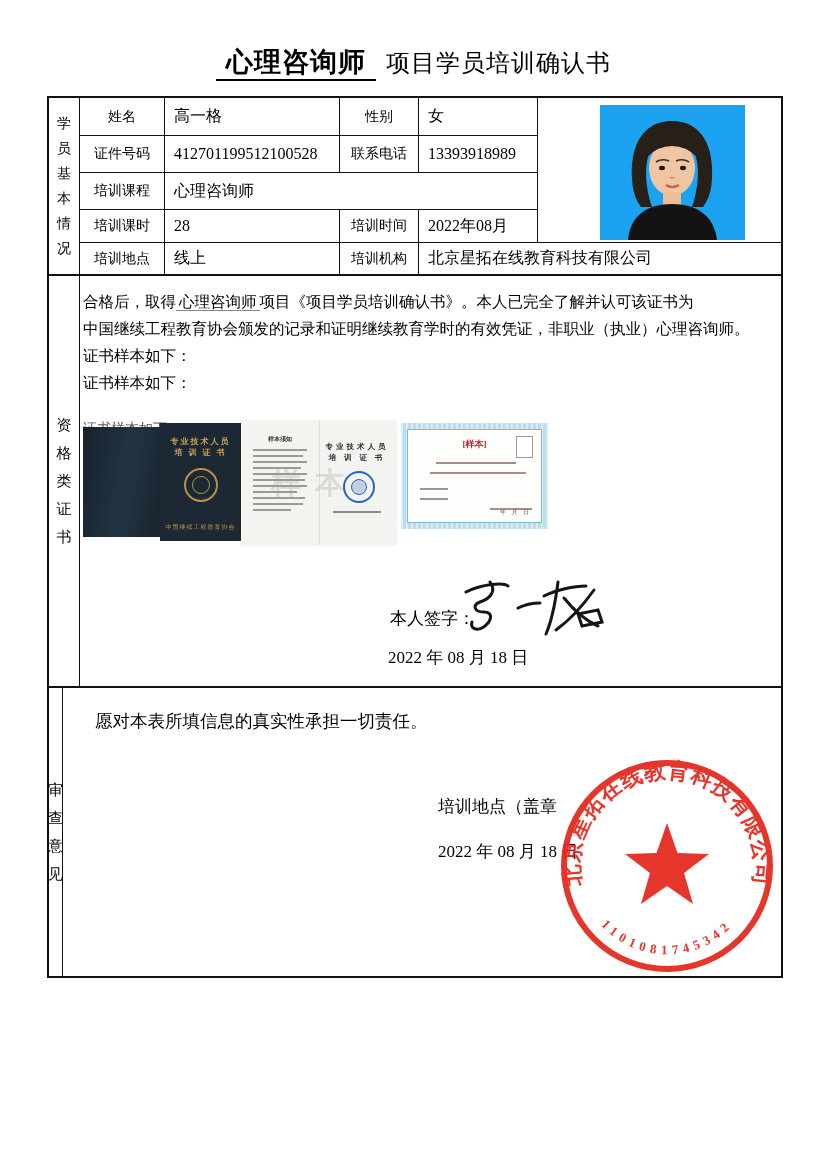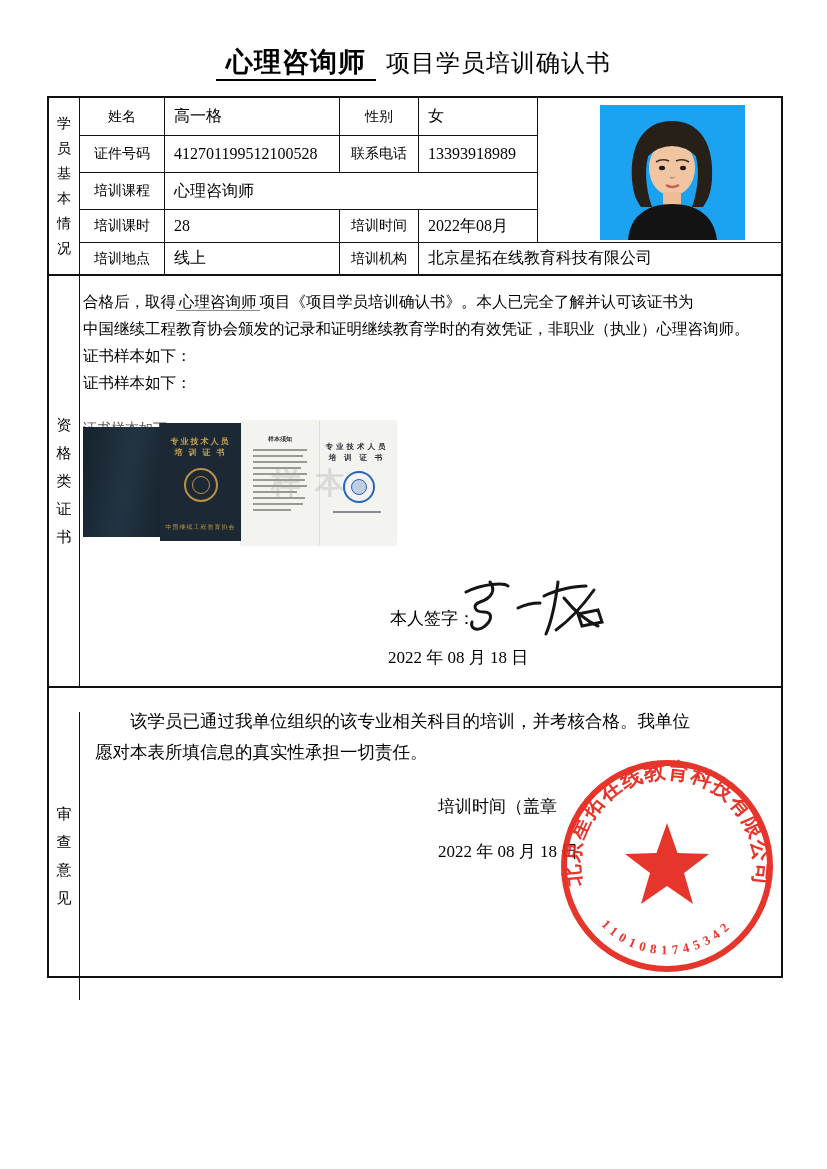--- a/index.html
+++ b/index.html
@@ -126,21 +126,21 @@
     <div class="cell val noB noR" style="left:370px;top:145px;width:362px;height:31px;">北京星拓在线教育科技有限公司</div>
 
     <div class="divider" style="top:176px;"></div>
 
     <div class="vhead" style="left:0;top:178px;width:31px;height:410px;">
       <div class="vtext" style="line-height:28px;">资格类证书</div>
     </div>
 
     <div class="divider" style="top:588px;"></div>
 
-    <div class="vhead" style="left:0;top:590px;width:31px;height:288px;margin-top:24px;">
+    <div class="vhead" style="left:0;top:590px;width:14px;height:288px;">
       <div class="vtext" style="line-height:28px;">审查意见</div>
     </div>
   </div>
 
   <div class="pledge-par">
     <div><span>合格后，取得</span><span class="uline">心理咨询师</span><span>项目《项目学员培训确认书》。本人已完全了解并认可该证书为</span></div>
     <div>中国继续工程教育协会颁发的记录和证明继续教育学时的有效凭证，非职业（执业）心理咨询师。</div>
     <div>证书样本如下：</div>
     <div>证书样本如下：</div>
   </div>
@@ -171,42 +171,53 @@
       <div class="bar" style="left:12px;top:76px;width:52px;"></div>
       <div class="bar" style="left:12px;top:82px;width:50px;"></div>
       <div class="bar" style="left:12px;top:88px;width:38px;"></div>
       <div class="ititle">
         <div>专业技术人员</div>
         <div>培 训 证 书</div>
       </div>
       <div class="bseal"></div>
       <div class="bar" style="left:92px;top:90px;width:48px;background:#8a8a90;"></div>
     </div>
+    <div class="cert-blue">
+      <div class="inner">
+        <div class="sample">[样本]</div>
+        <div class="pbox"></div>
+        <div class="tline" style="left:28px;top:32px;width:80px;"></div>
+        <div class="tline" style="left:22px;top:42px;width:96px;"></div>
+        <div class="gline" style="left:12px;top:58px;width:28px;"></div>
+        <div class="gline" style="left:12px;top:68px;width:28px;"></div>
+        <div class="tline" style="left:82px;top:78px;width:42px;"></div>
+        <div class="dt">年 月 日</div>
+      </div>
+    </div>
   </div>
 
   <div class="sign-label">本人签字：</div>
   <div class="sign-svg">
     <svg width="180" height="64" viewBox="0 0 180 64" xmlns="http://www.w3.org/2000/svg" fill="none" stroke="#151515" stroke-width="3" stroke-linecap="round">
       <path d="M14,16 C30,8 52,6 56,10"></path>
       <path d="M38,6 C44,14 40,22 28,26 C20,29 22,36 32,36 C42,36 40,46 30,52 C24,55 18,52 20,46"></path>
       <path d="M66,32 C74,28 82,27 88,27"></path>
       <path d="M106,6 C104,22 100,44 94,58"></path>
       <path d="M92,20 C104,14 122,10 134,10"></path>
       <path d="M112,22 C120,32 132,44 146,50"></path>
       <path d="M142,14 C132,28 118,44 104,54"></path>
       <path d="M126,38 L146,34 L150,46 L130,50 Z"></path>
     </svg>
   </div>
   <div class="sign-date">2022 年 08 月 18 日</div>
 
   <div class="review-par">
-    <div class="ind">该学员已通过我单位组织的该专业相关科目的培训，并考核合格。我单位</div>
     <div>愿对本表所填信息的真实性承担一切责任。</div>
   </div>
-  <div class="unit-label">培训时间（盖章</div>
+  <div class="unit-label">培训地点（盖章</div>
   <div class="review-date">2022 年 08 月 18 日</div>
 
   <div class="stamp">
     <svg width="222" height="222" viewBox="0 0 222 222" xmlns="http://www.w3.org/2000/svg">
       <circle cx="111" cy="111" r="103" fill="none" stroke="#e5261b" stroke-width="6"></circle>
       <polygon fill="#e5261b" points="111,68 121.5,98 153,99 128,118 137,149 111,131 85,149 94,118 69,99 100.5,98"></polygon>
       <path id="arcTop" d="M 25.9,133.5 A 88,88 0 1 1 196.1,133.5" fill="none"></path>
       <path id="arcBot" d="M 34.3,155.5 A 89,89 0 0 0 187.7,155.5" fill="none"></path>
       <text font-size="21.5" fill="#e5261b" font-weight="bold" letter-spacing="1">
         <textPath href="#arcTop" startOffset="50%" text-anchor="middle">北京星拓在线教育科技有限公司</textPath>

